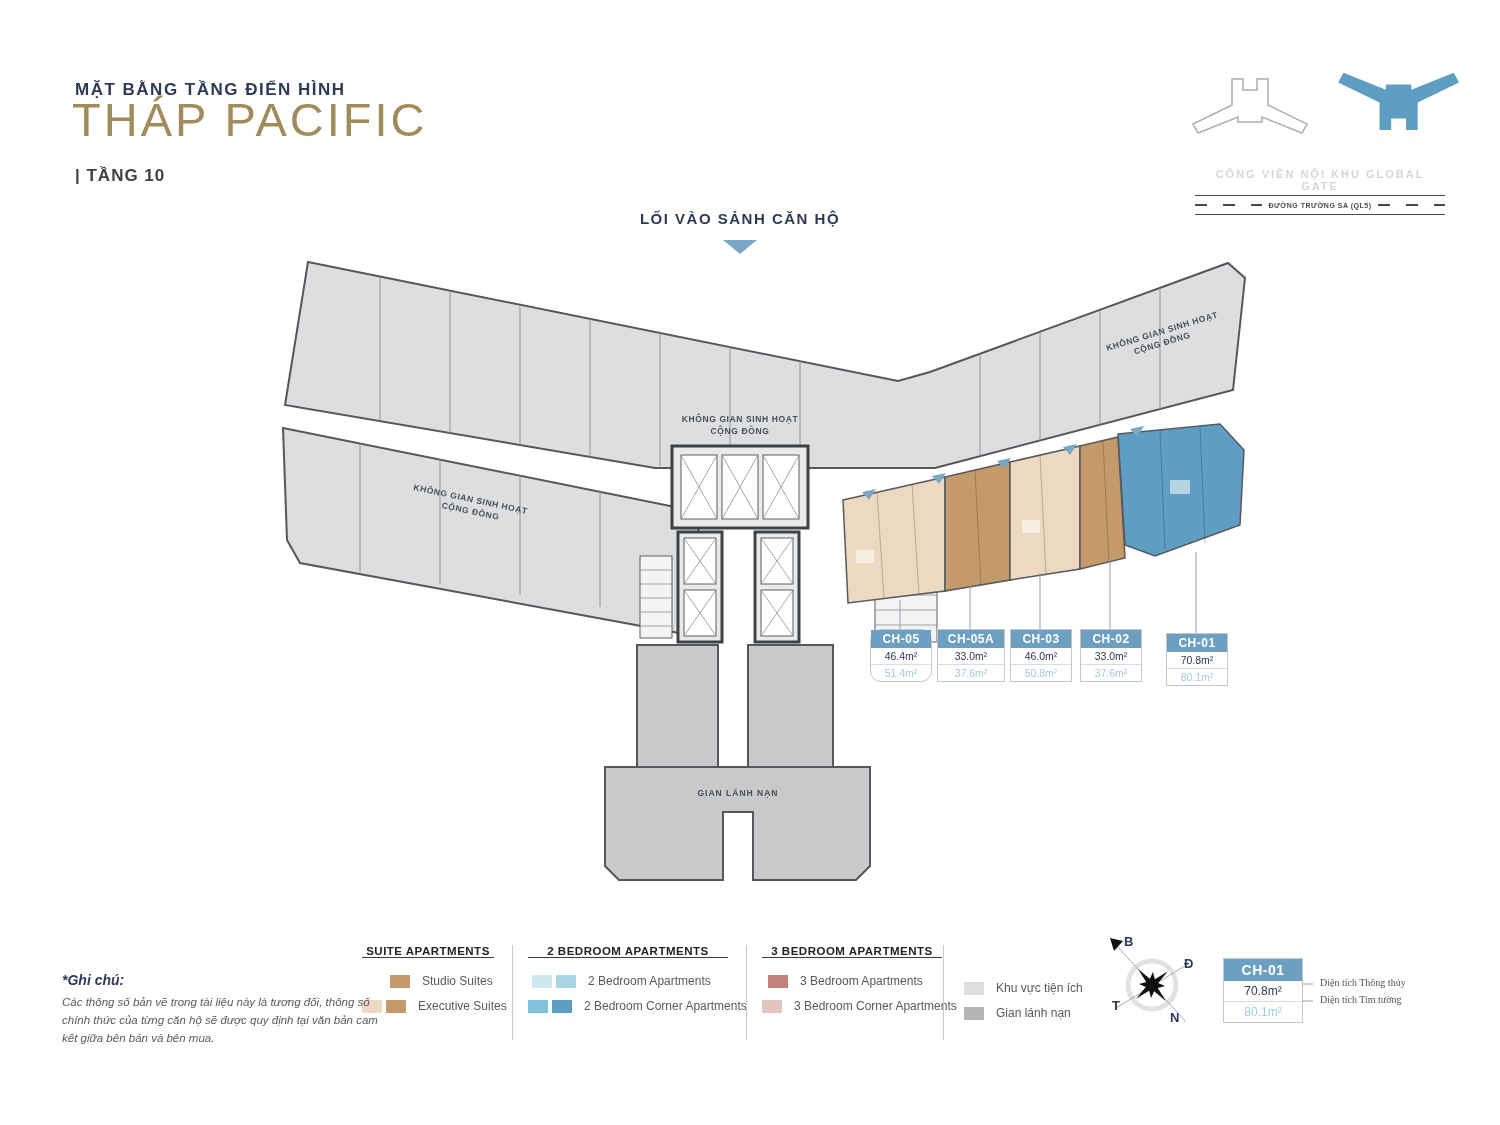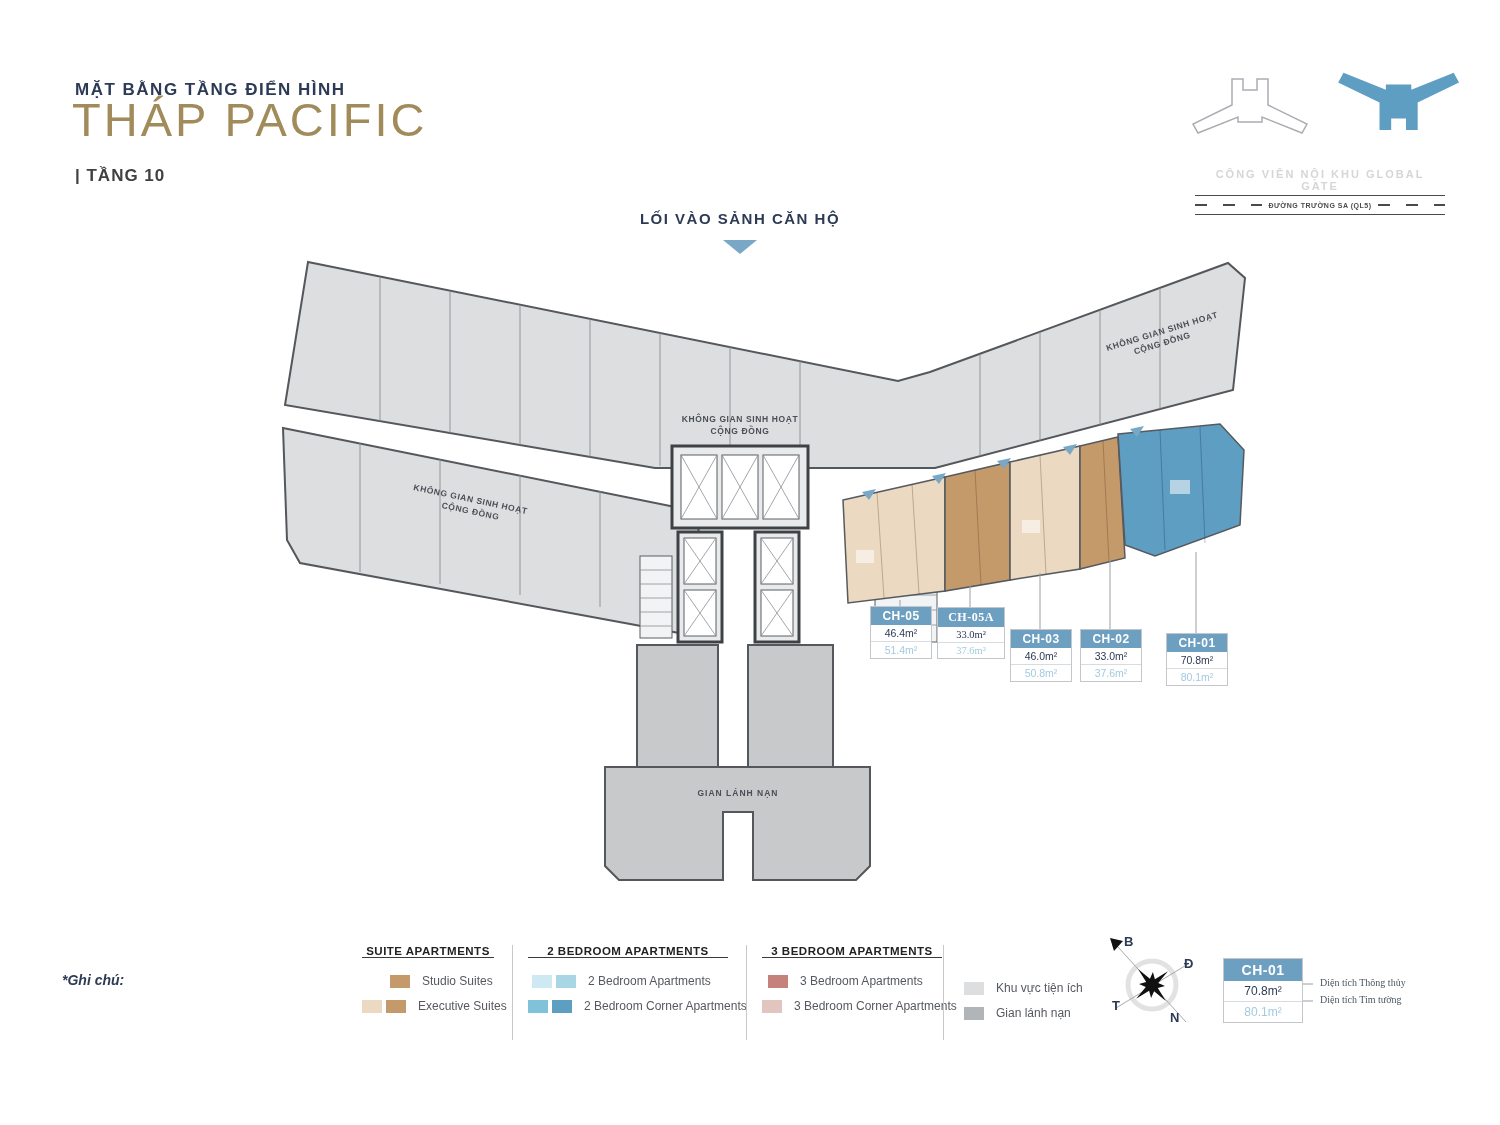--- a/index.html
+++ b/index.html
@@ -227,26 +227,26 @@
 <div class="abs road">
   <div class="road-line"></div>
   <div class="road-mid">
     <div class="road-dashes"></div>
     <span class="road-name">ĐƯỜNG TRƯỜNG SA (QL5)</span>
     <div class="road-dashes"></div>
   </div>
   <div class="road-line"></div>
 </div>
 
-<div class="unit-tag" style="left:870px;top:606px;">
+<div class="unit-tag" style="left:870px;top:629px;border-radius:11px;">
   <div class="uid">CH-05</div>
   <div class="net">46.4m²</div>
   <div class="gross">51.4m²</div>
 </div>
-<div class="unit-tag" style="left:937px;top:607px;width:66px;font-family:Liberation Serif, serif;">
+<div class="unit-tag" style="left:937px;top:629px;width:66px;">
   <div class="uid">CH-05A</div>
   <div class="net">33.0m²</div>
   <div class="gross">37.6m²</div>
 </div>
 <div class="unit-tag" style="left:1010px;top:629px;">
   <div class="uid">CH-03</div>
   <div class="net">46.0m²</div>
   <div class="gross">50.8m²</div>
 </div>
 <div class="unit-tag" style="left:1080px;top:629px;">
@@ -337,13 +337,14 @@
 <div class="unit-tag" style="left:1223px;top:958px;width:78px;">
   <div class="uid" style="font-size:14px;padding:3px 0;">CH-01</div>
   <div class="net" style="font-size:12px;padding:3px 0;">70.8m²</div>
   <div class="gross" style="font-size:12px;padding:3px 0;">80.1m²</div>
 </div>
 <div class="sample-label" style="left:1320px;top:977px;">Diện tích Thông thủy</div>
 <div class="sample-label" style="left:1320px;top:994px;">Diện tích Tim tường</div>
 
 <div class="abs note">
   <div class="nt">*Ghi chú:</div>
+  <div class="nb">Các thông số bản vẽ trong tài liệu này là tương đối, thông số chính thức của từng căn hộ sẽ được quy định tại văn bản cam kết giữa bên bán và bên mua.</div>
 </div>
 
 </body></html>

